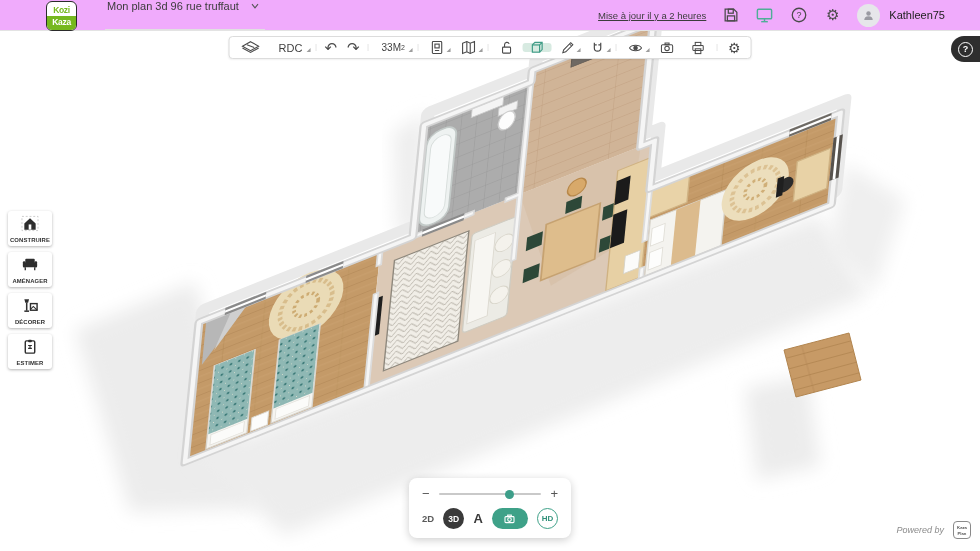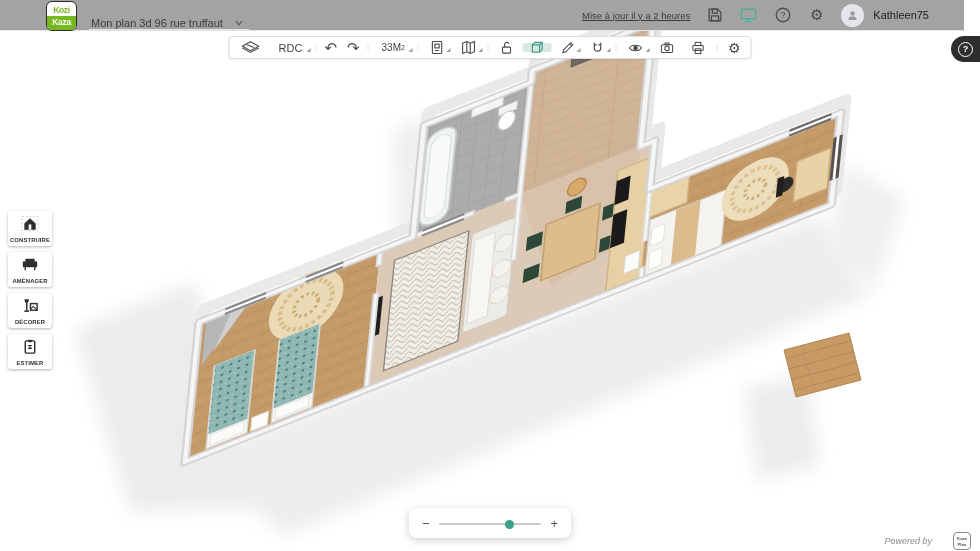--- a/index.html
+++ b/index.html
@@ -4,28 +4,28 @@
 <style>
   * { margin:0; padding:0; box-sizing:border-box; }
   html,body { width:980px; height:551px; overflow:hidden; background:#fff;
     font-family:"Liberation Sans", sans-serif; }
   .stage { position:relative; width:980px; height:551px; background:#fff; overflow:hidden; }
 
   
   .scene { position:absolute; inset:0; z-index:1; }
 
   
-  .topbar { position:absolute; top:0; left:0; right:16px; height:31px; background:#a3a3a3;
+  .topbar { position:absolute; top:0; left:0; right:0; height:31px; background:#f0abfc;
     border-bottom:1px solid #e3e3e3; display:flex; align-items:center; z-index:30; }
   .logo { position:relative; width:31px; height:30px; margin-left:46px; margin-top:1px;
     border:1.6px solid #2b2b2b; border-radius:6px; background:#fff; overflow:hidden;
     font-weight:bold; font-size:8.5px; line-height:1; text-align:center; flex:none; }
   .logo .l1 { display:block; padding-top:4px; letter-spacing:-.3px; }
   .logo .l2 { display:block; margin-top:2px; padding:2px 0 3px; letter-spacing:-.3px; }
-  .plansel { display:flex; align-items:flex-end; gap:10px; margin-left:12px; height:100%;
+  .plansel { display:flex; align-items:flex-start; gap:10px; margin-left:28px; height:100%;
     border-bottom:1px solid #e0e0e0; padding:0 4px 0 2px; cursor:pointer; }
   .plansel .txt { font-size:11px; color:#3c3c3c; }
   .tb-right { margin-left:auto; display:flex; align-items:center; gap:15px; margin-right:35px; }
   .updated { font-size:9.5px; color:#3c3c3c; text-decoration:underline; cursor:pointer; white-space:nowrap; }
   .tb-ic { width:19px; height:19px; display:flex; align-items:center; justify-content:center; cursor:pointer; }
   .avatar { width:23px; height:23px; border-radius:50%; background:#e6e6ea; display:flex;
     align-items:center; justify-content:center; }
   .uname { font-size:11px; font-weight:normal; color:#222; margin-left:-6px; }
 
   
@@ -70,21 +70,21 @@
   .m2d { font-size:9.5px; font-weight:bold; color:#5a5a5a; cursor:pointer; }
   .m3d { width:21px; height:21px; border-radius:50%; background:#3a3a3a; color:#fff;
     font-size:8.5px; font-weight:bold; display:flex; align-items:center; justify-content:center; cursor:pointer; }
   .mA { font-size:13px; font-weight:bold; color:#3a3a3a; cursor:pointer; }
   .mcam { width:36px; height:21px; border-radius:11px; background:#3ea188; display:flex;
     align-items:center; justify-content:center; cursor:pointer; }
   .mhd { width:21px; height:21px; border-radius:50%; border:1.5px solid #3ea188; color:#31917a;
     font-size:8px; font-weight:bold; display:flex; align-items:center; justify-content:center; cursor:pointer; }
 
   
-  .powered { position:absolute; right:9px; bottom:1px; display:flex; align-items:center; gap:21px; z-index:25; }
+  .powered { position:absolute; right:9px; bottom:12px; display:flex; align-items:center; gap:9px; z-index:25; }
   .powered .ptxt { font-style:italic; font-size:9px; color:#8b8b8b; }
   .plogo { width:18px; height:18px; border:1.3px solid #8a8a8a; border-radius:4px; background:#fff;
     font-size:4.2px; font-weight:bold; color:#555; line-height:1.4; text-align:center; padding-top:3px; }
 </style>
 </head>
 <body>
 
 <div class="stage">
 
   <svg class="scene" viewBox="0 0 980 551">
@@ -426,20 +426,33 @@
   </aside>
 
   <div class="bpanel">
     <div class="zrow">
       <span class="zsign">−</span>
       <div class="ztrack">
         <div class="zhandle" style="left: 68%;"></div>
       </div>
       <span class="zsign">+</span>
     </div>
+    <div class="mrow">
+      <span class="m2d">2D</span>
+      <span class="m3d">3D</span>
+      <span class="mA">A</span>
+      <span class="mcam">
+        <svg width="13" height="12" viewBox="0 0 20 20" fill="none" stroke="#fff" stroke-width="1.8">
+          <rect x="2.5" y="6" width="15" height="10" rx="1.5"></rect>
+            <circle cx="10" cy="11" r="3"></circle>
+            <rect x="7" y="3.5" width="6" height="2.5"></rect>
+        </svg>
+      </span>
+      <span class="mhd">HD</span>
+    </div>
   </div>
 
   <div class="powered">
     <span class="ptxt">Powered by</span>
     <span class="plogo">
       <span>Kaza</span><br>
       <span>Plan</span>
     </span>
   </div>
 

